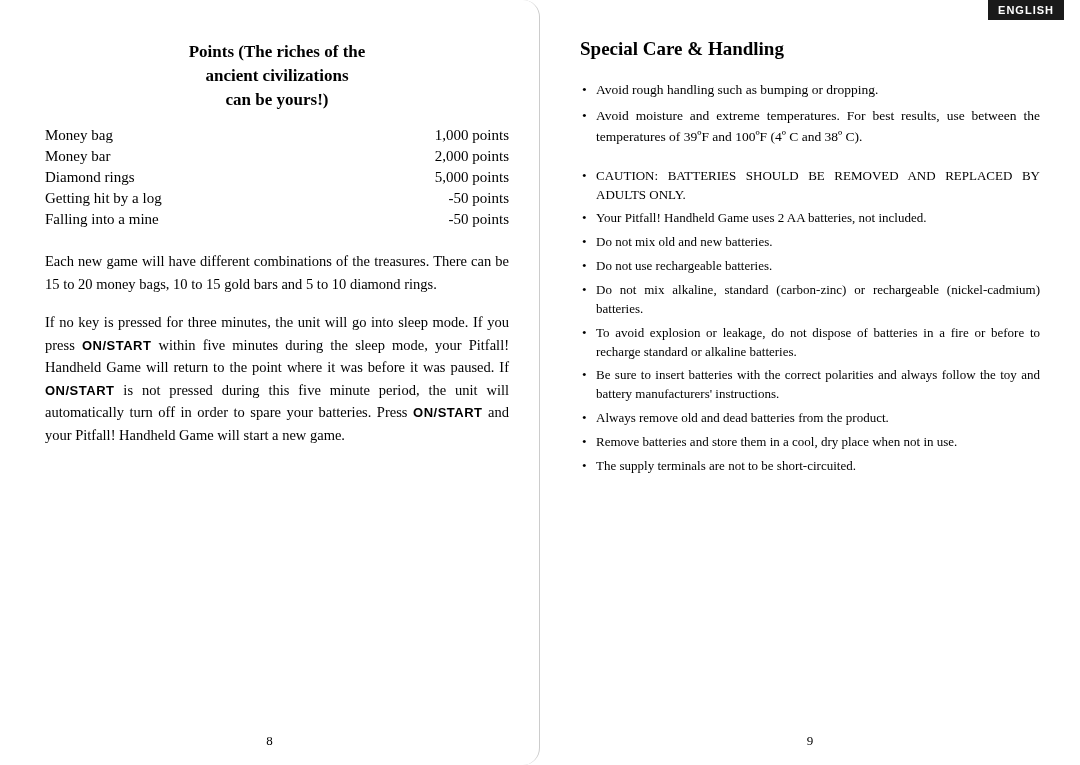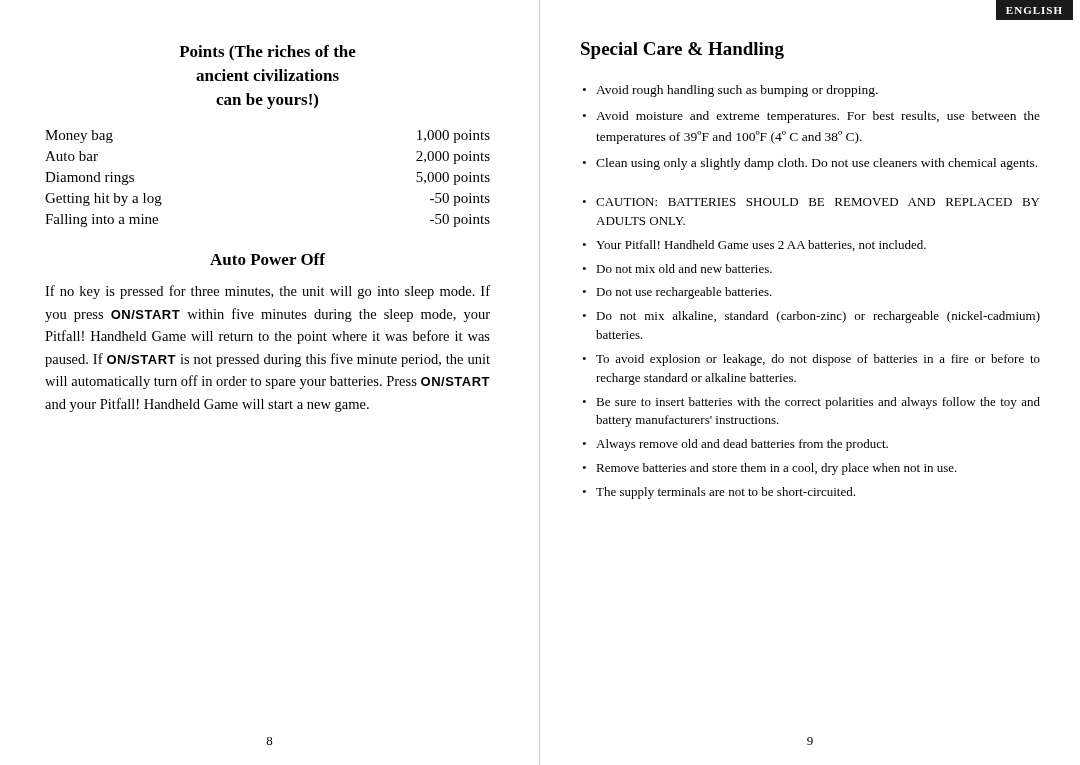--- a/index.html
+++ b/index.html
@@ -16,43 +16,44 @@
     .page-spread {
       display: flex;
       width: 1080px;
       height: 765px;
       background: white;
       position: relative;
     }
 
     .page-left {
       width: 50%;
-      padding: 40px 49px 40px 45px;
+      padding: 40px 30px 40px 45px;
       border-right: 1px solid #ccc;
       position: relative;
       display: flex;
       flex-direction: column;
+      border-radius: 17px;
     }
 
     .page-right {
       width: 50%;
       padding: 30px 40px 40px 40px;
       position: relative;
       display: flex;
       flex-direction: column;
     }
 
     
     .english-badge {
       position: absolute;
       top: 0;
-      right: 7px;
+      right: 16px;
       background: #1a1a1a;
       color: white;
-      font-family: Liberation Serif, serif;
+      font-family: Liberation Sans, sans-serif;
       font-size: 11px;
       font-weight: bold;
       padding: 4px 10px;
       letter-spacing: 1px;
     }
 
     
     .section-title-center {
       text-align: center;
       font-family: serif;
@@ -201,58 +202,57 @@
       <span>can be yours!)</span>
     </div>
 
     <div class="points-table">
 
     <div class="points-row">
           <span class="points-label">Money bag</span>
           <span class="points-value">1,000 points</span>
         </div>
         <div class="points-row">
-          <span class="points-label">Auto bar</span>
+          <span class="points-label">Money bar</span>
           <span class="points-value">2,000 points</span>
         </div>
         <div class="points-row">
           <span class="points-label">Diamond rings</span>
           <span class="points-value">5,000 points</span>
         </div>
         <div class="points-row">
           <span class="points-label">Getting hit by a log</span>
           <span class="points-value">-50 points</span>
         </div>
         <div class="points-row">
           <span class="points-label">Falling into a mine</span>
           <span class="points-value">-50 points</span>
         </div>
       </div>
 
-
-    <div class="section-title-center-sm">Auto Power Off</div>
+    <p class="body-text">Each new game will have different combinations of the treasures. There can be 15 to 20 money bags, 10 to 15 gold bars and 5 to 10 diamond rings.</p>
+
 
     <p class="body-text">
       <span>If no key is pressed for three minutes, the unit will go into sleep mode. If you press </span><span class="bold-inline">ON/START</span><span> within five minutes during the sleep mode, your Pitfall! Handheld Game will return to the point where it was before it was paused. If </span><span class="bold-inline">ON/START</span><span> is not pressed during this five minute period, the unit will automatically turn off in order to spare your batteries. Press </span><span class="bold-inline">ON/START</span><span> and your Pitfall! Handheld Game will start a new game.</span>
     </p>
 
     <div class="page-number-left">8</div>
   </div>
 
   <div class="page-right">
 
     <div class="english-badge">ENGLISH</div>
 
     <div class="section-title-right">Special Care &amp; Handling</div>
 
     <ul class="bullet-list">
 
     <li>Avoid rough handling such as bumping or dropping.</li>
         <li>Avoid moisture and extreme temperatures. For best                    results, use between the temperatures of 39ºF and                 100ºF (4º C and 38º C).</li>
-        <li>Clean using only a slightly damp cloth. Do not use cleaners with chemical agents.</li>
       </ul>
 
 
     <ul class="battery-list">
 
     <li>CAUTION: BATTERIES SHOULD BE REMOVED AND REPLACED BY ADULTS ONLY.</li>
         <li>Your Pitfall! Handheld Game uses 2 AA batteries, not included.</li>
         <li>Do not mix old and new batteries.</li>
         <li>Do not use rechargeable batteries.</li>
         <li>Do not mix alkaline, standard (carbon-zinc) or rechargeable (nickel-cadmium) batteries.</li>

